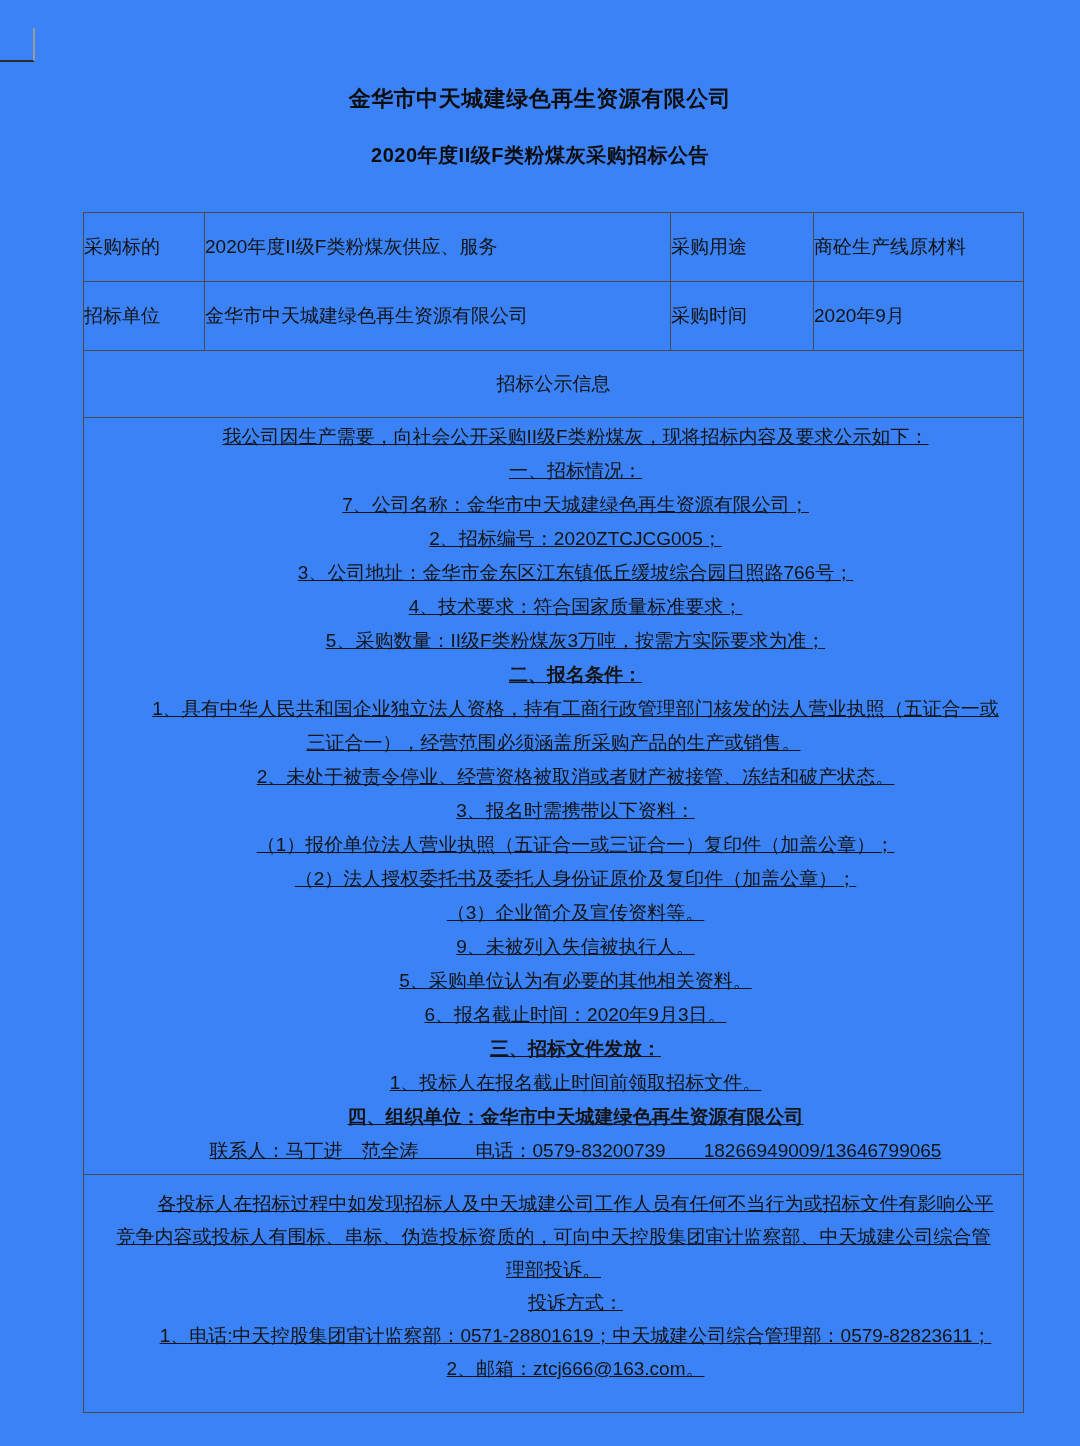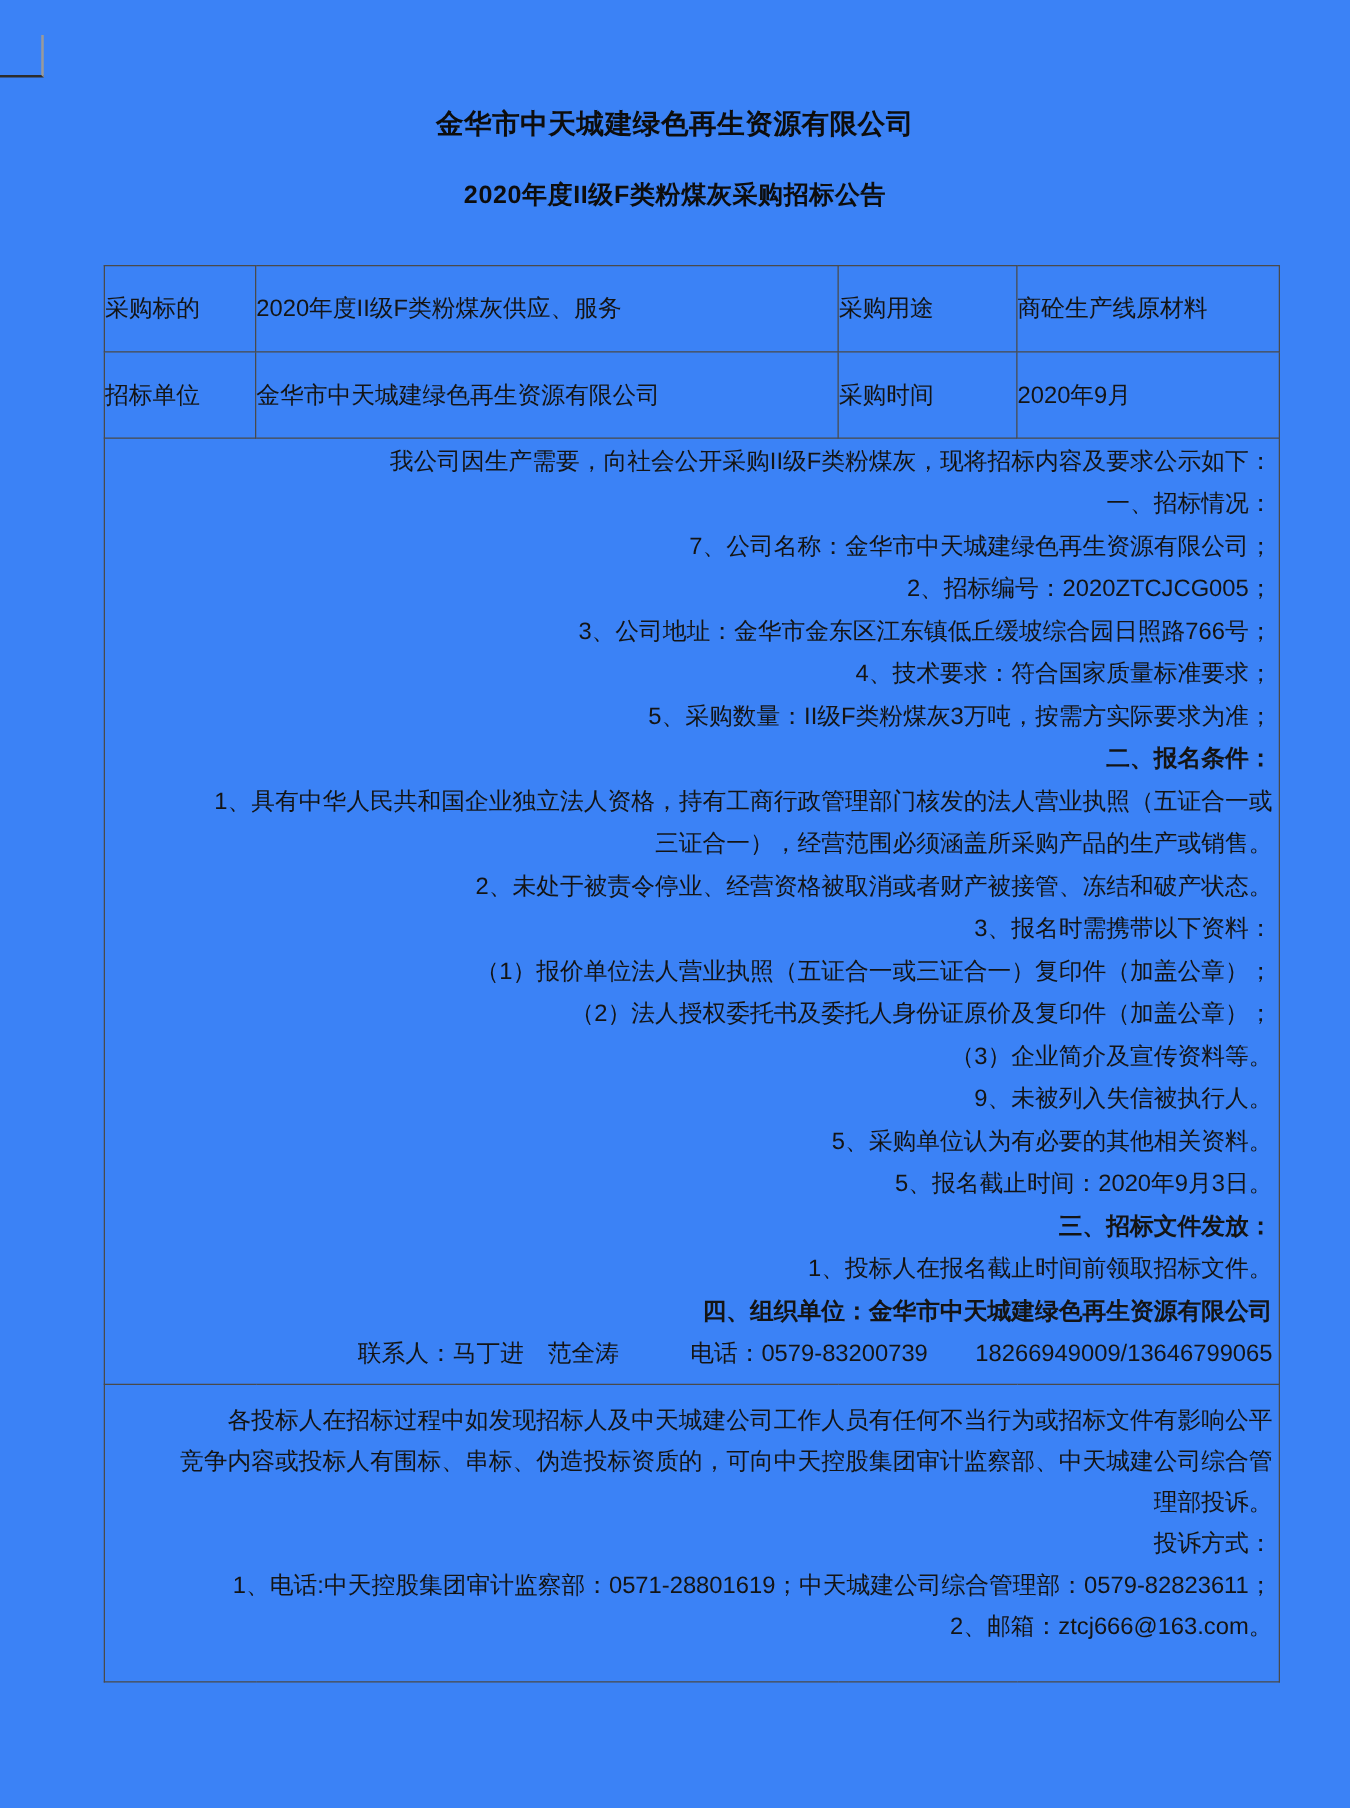--- a/index.html
+++ b/index.html
@@ -59,22 +59,23 @@
   .col3 { width: 143px; }
   .col4 { width: 210px; }
   .row-kv { height: 69px; }
   .row-kv td { text-align: left; vertical-align: middle; }
   .row-section { height: 67px; }
   .row-section td { text-align: center; vertical-align: middle; }
   .row-body { height: 757px; }
   .row-complaint { height: 238px; }
   td.text-cell {
     vertical-align: top;
-    text-align: right;
+    text-align: center;
     padding: 2px 5px 0 5px;
+    text-decoration: underline;
   }
   td.text-cell.complaint-cell { padding-top: 12px; }
   .tline {
     line-height: 34px;
     font-size: 19px;
     white-space: normal;
   }
   .complaint-cell .tline { line-height: 33px; }
   .tline.indent { padding-left: 44px; }
   .tline.bold { font-weight: bold; }
@@ -103,40 +104,43 @@
         <td>2020年度II级F类粉煤灰供应、服务</td>
         <td>采购用途</td>
         <td>商砼生产线原材料</td>
       </tr>
       <tr class="row-kv">
         <td>招标单位</td>
         <td>金华市中天城建绿色再生资源有限公司</td>
         <td>采购时间</td>
         <td>2020年9月</td>
       </tr>
+      <tr class="row-section">
+        <td colspan="4">招标公示信息</td>
+      </tr>
       <tr class="row-body">
         <td colspan="4" class="text-cell">
             <div class="tline indent">我公司因生产需要，向社会公开采购II级F类粉煤灰，现将招标内容及要求公示如下：</div>
             <div class="tline indent">一、招标情况：</div>
             <div class="tline indent">7、公司名称：金华市中天城建绿色再生资源有限公司；</div>
             <div class="tline indent">2、招标编号：2020ZTCJCG005；</div>
             <div class="tline indent">3、公司地址：金华市金东区江东镇低丘缓坡综合园日照路766号；</div>
             <div class="tline indent">4、技术要求：符合国家质量标准要求；</div>
             <div class="tline indent">5、采购数量：II级F类粉煤灰3万吨，按需方实际要求为准；</div>
             <div class="tline indent bold">二、报名条件：</div>
             <div class="tline indent">1、具有中华人民共和国企业独立法人资格，持有工商行政管理部门核发的法人营业执照（五证合一或</div>
             <div class="tline">三证合一），经营范围必须涵盖所采购产品的生产或销售。</div>
             <div class="tline indent">2、未处于被责令停业、经营资格被取消或者财产被接管、冻结和破产状态。</div>
             <div class="tline indent">3、报名时需携带以下资料：</div>
             <div class="tline indent">（1）报价单位法人营业执照（五证合一或三证合一）复印件（加盖公章）；</div>
             <div class="tline indent">（2）法人授权委托书及委托人身份证原价及复印件（加盖公章）；</div>
             <div class="tline indent">（3）企业简介及宣传资料等。</div>
             <div class="tline indent">9、未被列入失信被执行人。</div>
             <div class="tline indent">5、采购单位认为有必要的其他相关资料。</div>
-            <div class="tline indent">5、报名截止时间：2020年9月3日。</div>
+            <div class="tline indent">6、报名截止时间：2020年9月3日。</div>
             <div class="tline indent bold">三、招标文件发放：</div>
             <div class="tline indent">1、投标人在报名截止时间前领取招标文件。</div>
             <div class="tline indent bold">四、组织单位：金华市中天城建绿色再生资源有限公司</div>
             <div class="tline indent">联系人：马丁进　范全涛　　　电话：0579-83200739　　18266949009/13646799065</div>
           </td>
       </tr>
       <tr class="row-complaint">
         <td colspan="4" class="text-cell complaint-cell">
             <div class="tline indent">各投标人在招标过程中如发现招标人及中天城建公司工作人员有任何不当行为或招标文件有影响公平</div>
             <div class="tline">竞争内容或投标人有围标、串标、伪造投标资质的，可向中天控股集团审计监察部、中天城建公司综合管</div>

